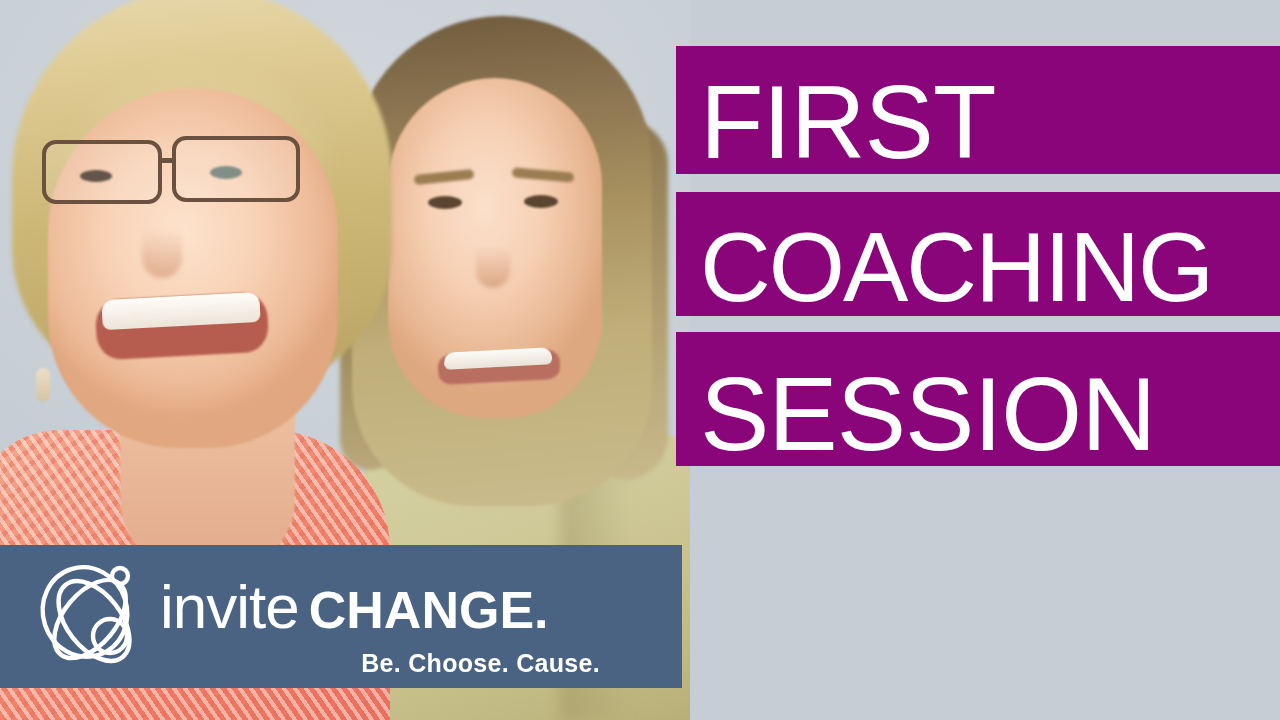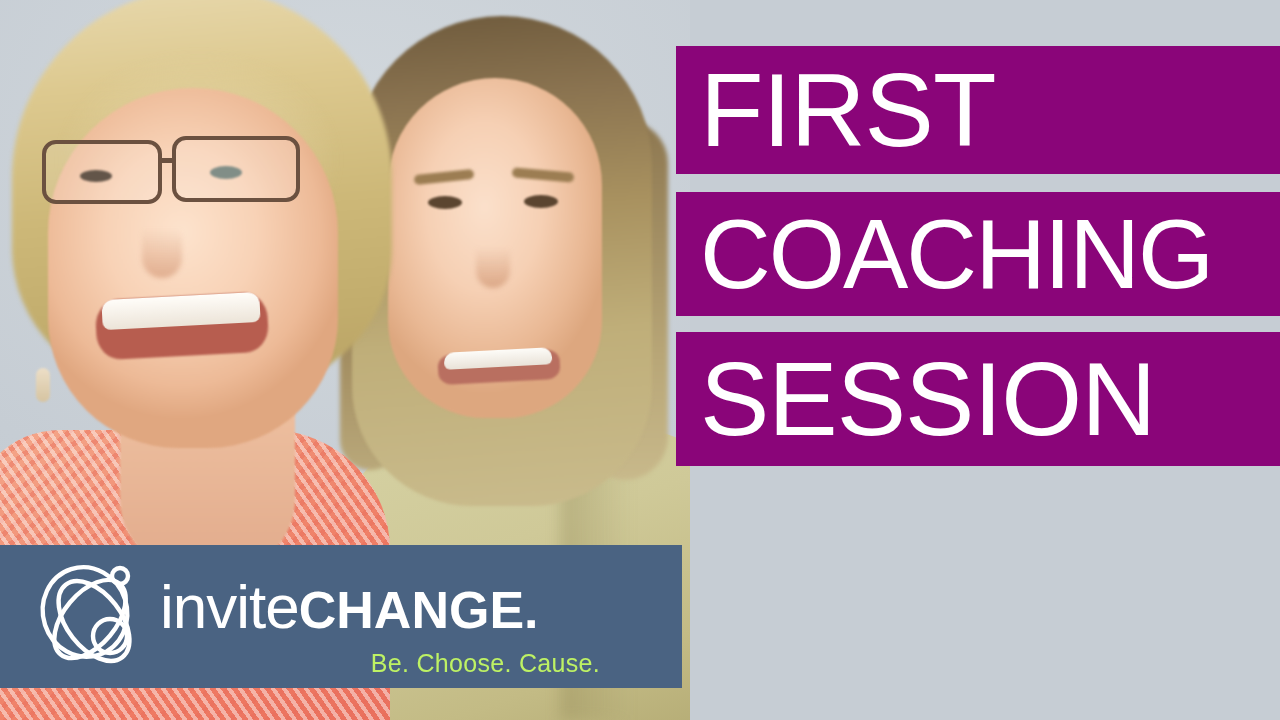--- a/index.html
+++ b/index.html
@@ -116,21 +116,21 @@
   .p1-mouth  { position:absolute; left:96px; top:296px; width:172px; height:60px; background:#b75d4f; border-radius:24px/26px; filter:blur(1px); transform:rotate(-3deg); }
   .p1-teeth  { position:absolute; left:102px; top:296px; width:158px; height:30px; background:linear-gradient(180deg,#fffdf9,#ece4d8); border-radius:12px 12px 8px 8px; transform:rotate(-3deg); filter:blur(.5px); }
   .p1-earring{ position:absolute; left:36px; top:368px; width:14px; height:34px; background:linear-gradient(180deg,#f1e1c6,#d8c39c); border-radius:7px; filter:blur(1.3px); opacity:.9; }
 
   .photo-soften { position:absolute; inset:0; backdrop-filter:blur(0.3px); pointer-events:none; }
 
   
   .banner {
     position:absolute;
     background:#8a0579;
-    display:flex; align-items:center;
+    display:flex; align-items:flex-end;
     padding-left:24px;
     overflow:hidden;
   }
   .banner span {
     color:#ffffff;
     font-family:"Liberation Sans", sans-serif;
     font-weight:400;
     letter-spacing:-1px;
     line-height:1;
     white-space:nowrap;
@@ -148,24 +148,24 @@
     position:absolute; left:0; top:545px; width:682px; height:143px;
     background:#4a6382;
   }
   .logo-mark { position:absolute; left:32px; top:14px; width:122px; height:116px; }
   .logo-word {
     position:absolute; left:160px; top:26px;
     color:#ffffff; white-space:nowrap;
     font-family:"Liberation Sans", sans-serif;
   }
   .logo-invite { font-size:62px; font-weight:300; letter-spacing:-1px; vertical-align:baseline; }
-  .logo-change { font-size:52px; font-weight:700; letter-spacing:0px; }
+  .logo-change { font-size:52px; font-weight:700; letter-spacing:0px; margin-left:10px; }
   .logo-tag {
     position:absolute; right:82px; top:104px;
-    color:#bef264; font-size:25px; font-weight:400; letter-spacing:.3px;
+    color:#ffffff; font-size:25px; font-weight:700; letter-spacing:.3px;
     font-family:"Liberation Sans", sans-serif; white-space:nowrap;
   }
 </style>
 </head>
 <body>
 
 <div id="stage">
 
   <div class="photo">
     <div class="photo-bg"></div>

